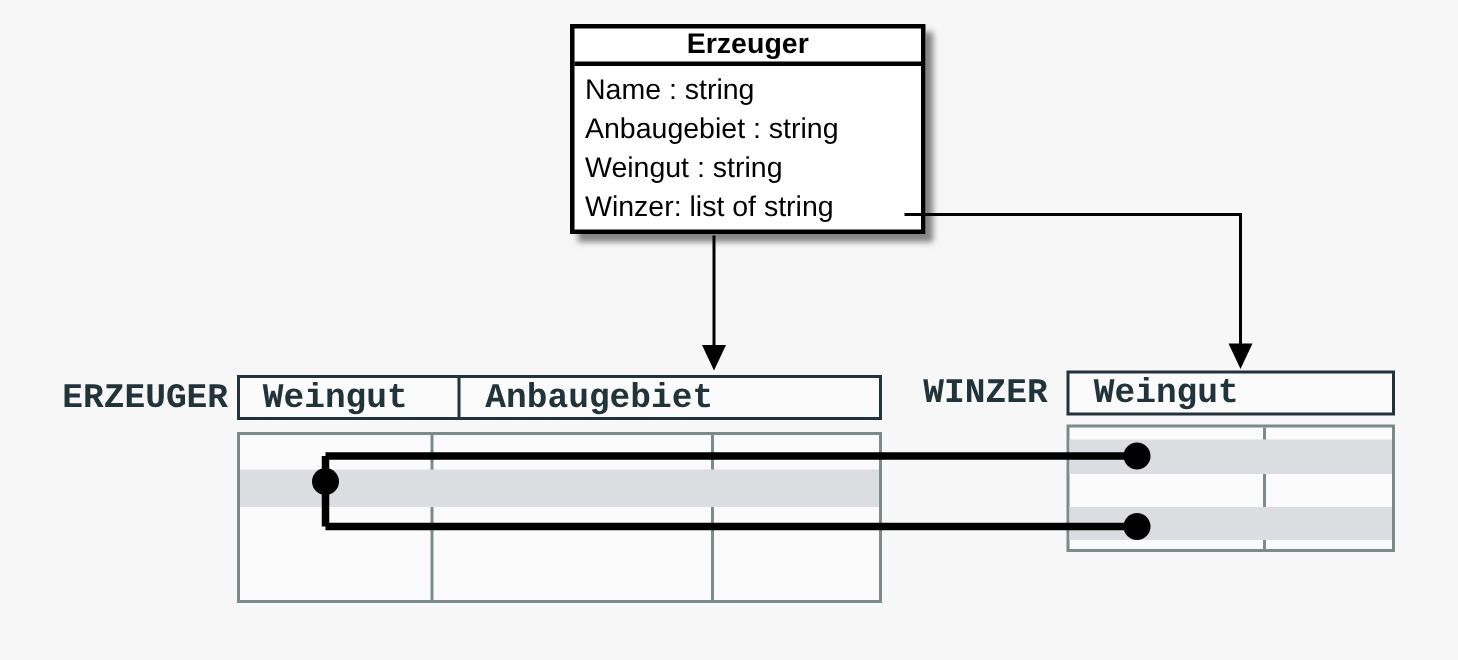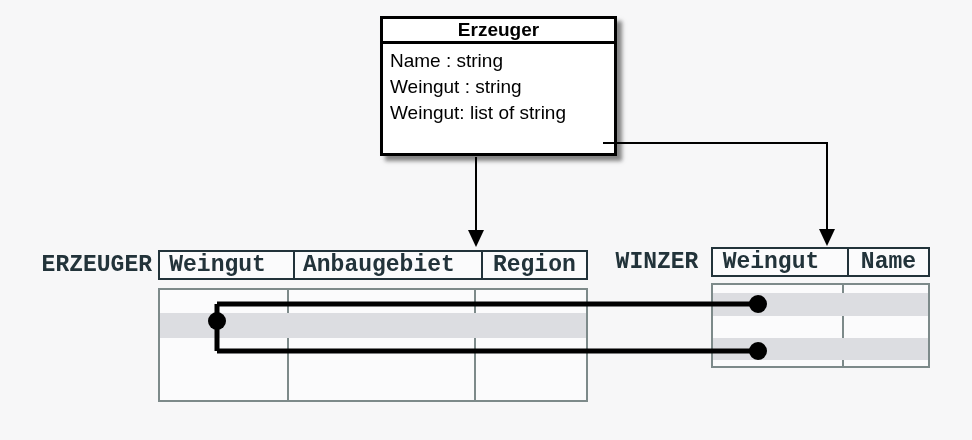--- a/index.html
+++ b/index.html
@@ -120,44 +120,43 @@
 </style>
 </head>
 <body>
 
 <div class="stage">
 
   <div class="class-box">
     <div class="class-box-title">Erzeuger</div>
     <div class="class-box-attrs">
       <div>Name : string</div>
+      <div>Anbaugebiet : string</div>
       <div>Weingut : string</div>
-      <div>Weingut: list of string</div>
+      <div>Winzer: list of string</div>
     </div>
   </div>
 
   <div class="tbl-label" id="lbl-erzeuger">ERZEUGER</div>
 
   <div class="tbl-header" id="hdr-erzeuger">
     <div class="hcell c1">Weingut</div>
     <div class="hcell c2 sep">Anbaugebiet</div>
-    <div class="hcell c3 sep">Region</div>
   </div>
 
   <div class="tbl-body" id="body-erzeuger">
     <div class="vsep" style="left:127px"></div>
     <div class="vsep" style="left:314px"></div>
     <div class="rowband" style="top:23px; height:25px"></div>
   </div>
 
   <div class="tbl-label" id="lbl-winzer">WINZER</div>
 
   <div class="tbl-header" id="hdr-winzer">
     <div class="hcell c1">Weingut</div>
-    <div class="hcell c2 sep">Name</div>
   </div>
 
   <div class="tbl-body" id="body-winzer">
     <div class="vsep" style="left:129px"></div>
     <div class="rowband" style="top:8px; height:23px"></div>
     <div class="rowband" style="top:53px; height:22px"></div>
   </div>
 
   <svg class="overlay" width="972" height="440" viewBox="0 0 972 440">
 

